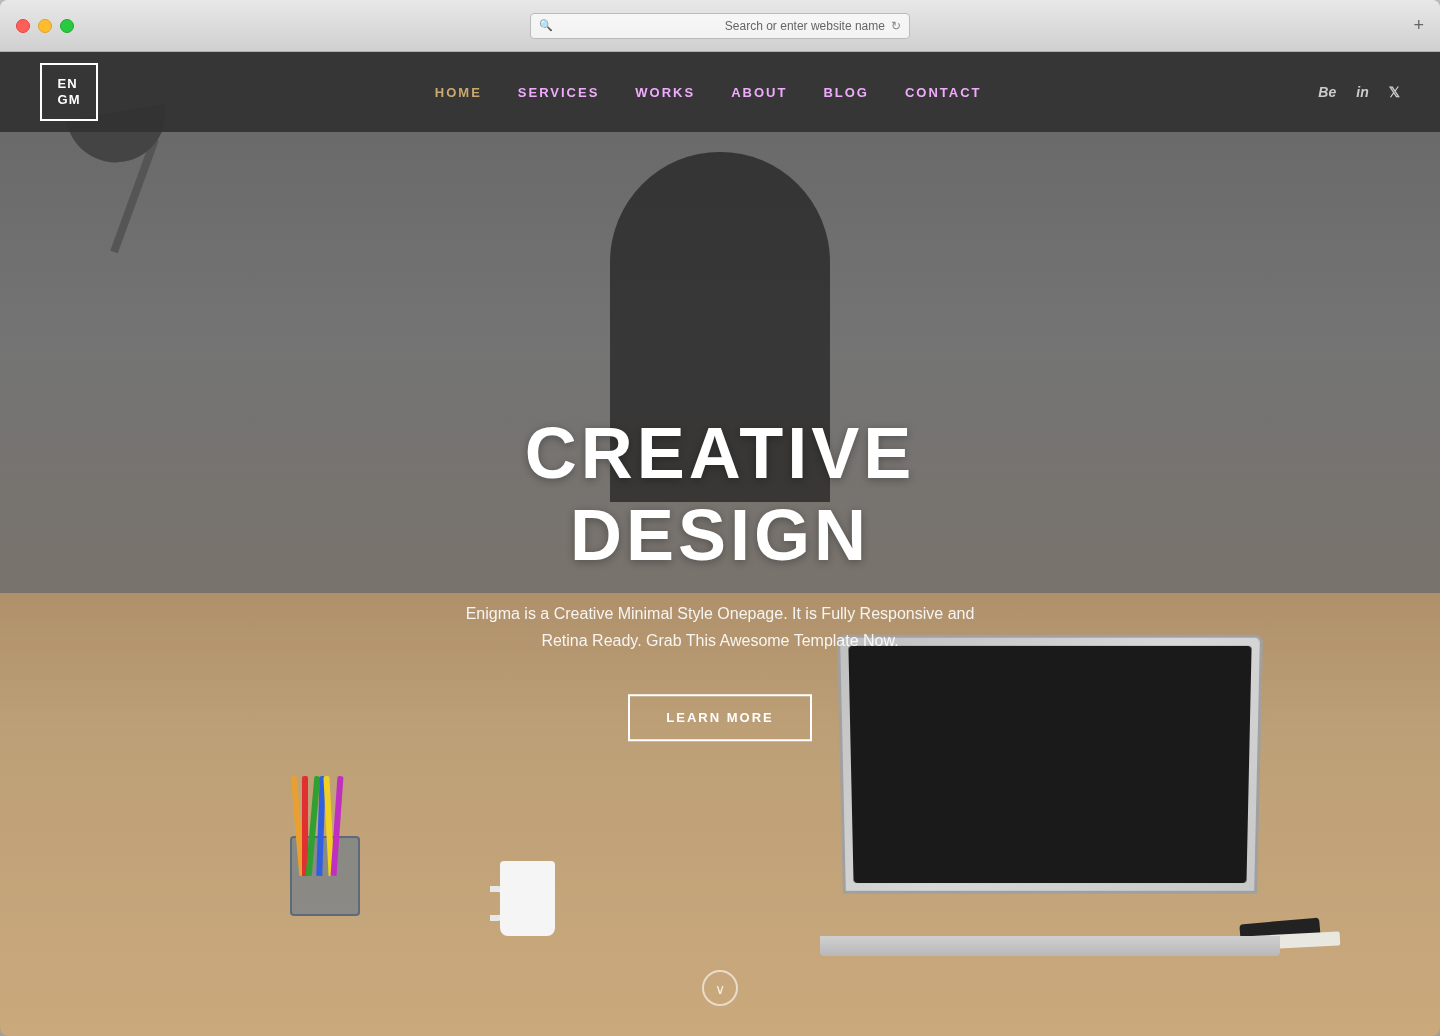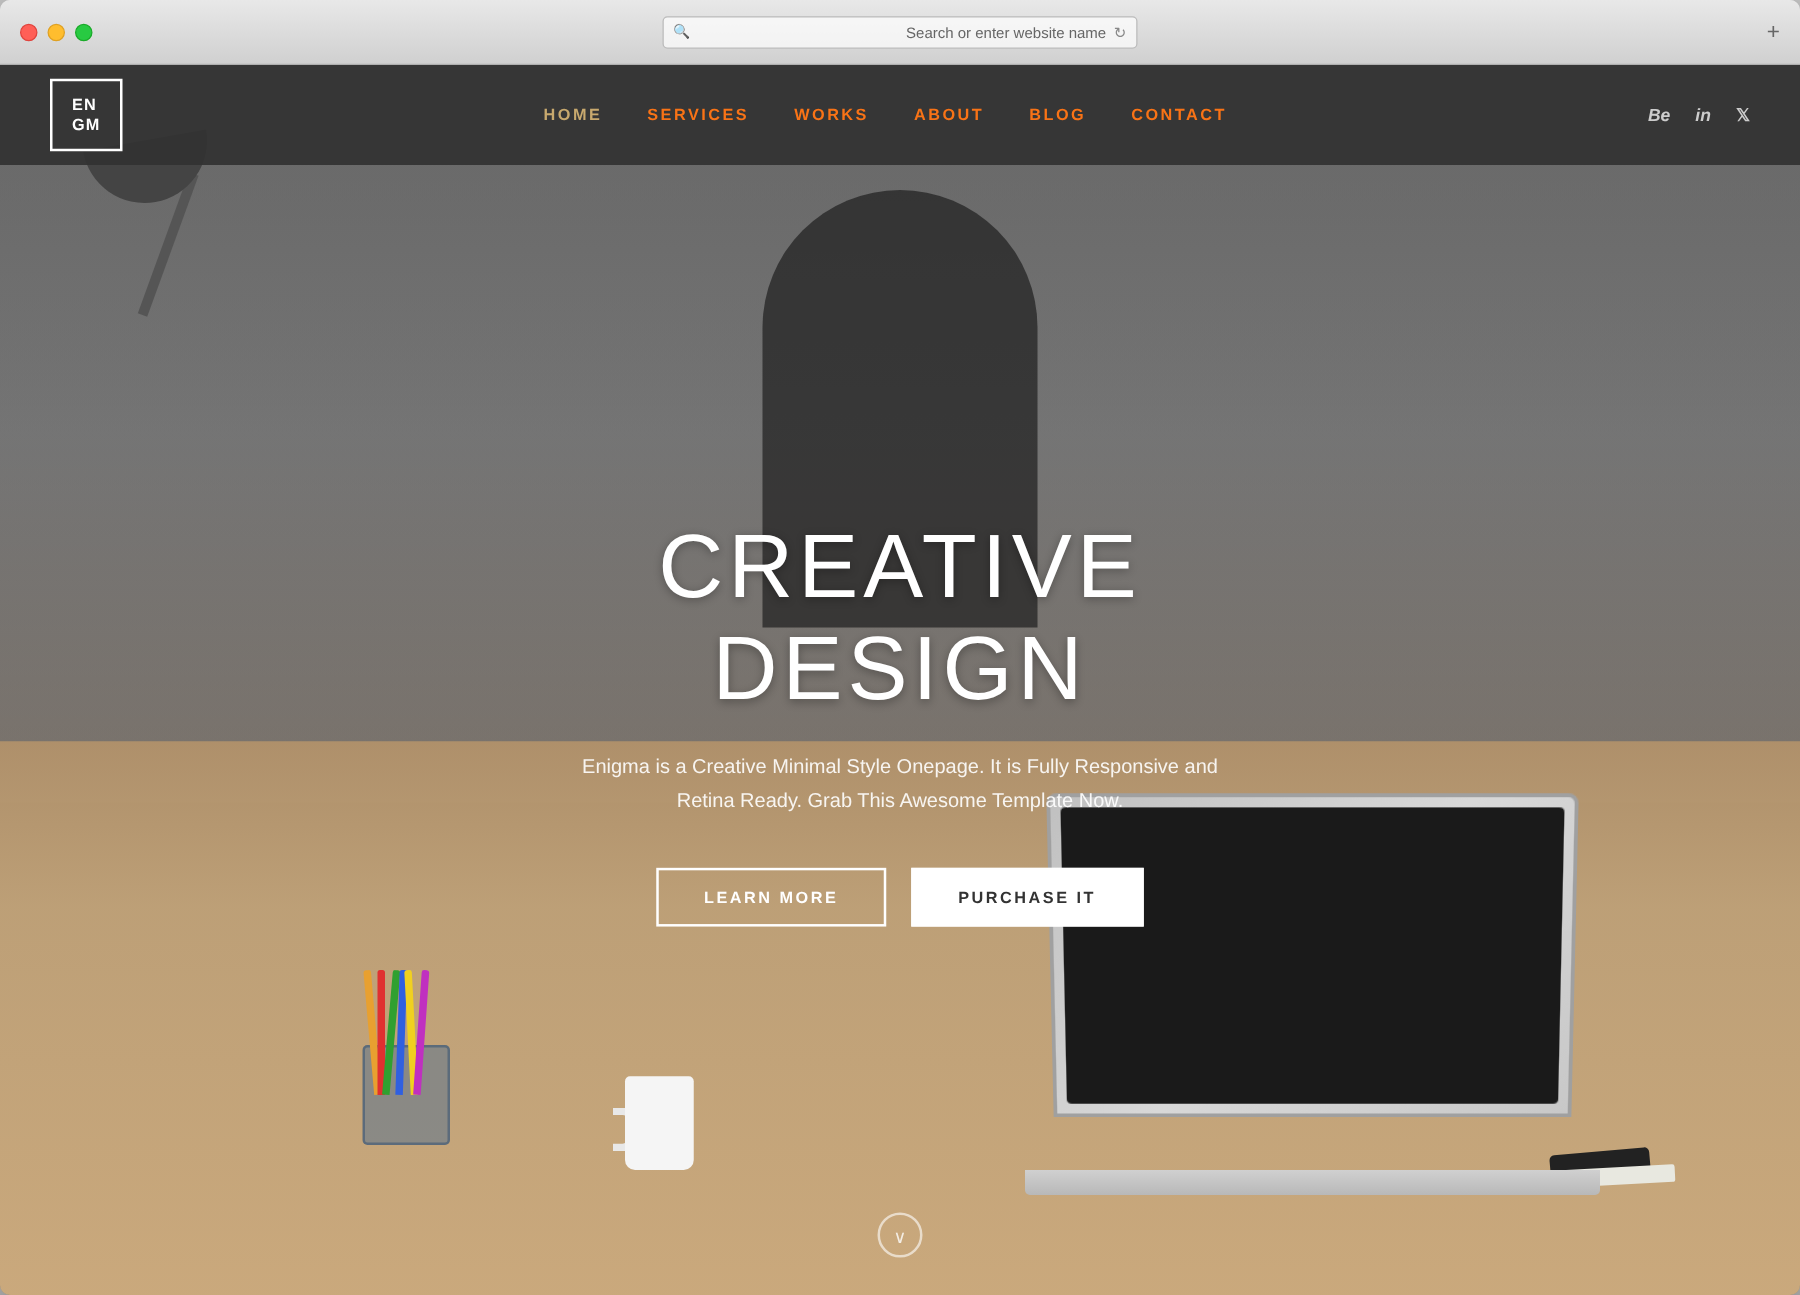--- a/index.html
+++ b/index.html
@@ -324,21 +324,21 @@
     }
 
     .nav-links {
       display: flex;
       gap: 36px;
       list-style: none;
       margin: 0 auto;
     }
 
     .nav-link {
-      color: #f97316;
+      color: #f0abfc;
       text-decoration: none;
       font-size: 13px;
       font-weight: 600;
       letter-spacing: 2px;
       cursor: pointer;
       text-transform: uppercase;
     }
 
     .nav-link.active {
       color: #c8a96e;
@@ -366,21 +366,21 @@
       top: 50%;
       left: 50%;
       transform: translate(-50%, -40%);
       text-align: center;
       z-index: 50;
       width: 700px;
     }
 
     .hero-title {
       font-size: 72px;
-      font-weight: 400;
+      font-weight: 700;
       color: white;
       letter-spacing: 4px;
       text-transform: uppercase;
       margin-bottom: 24px;
       text-shadow: 0 2px 8px rgba(0,0,0,0.3);
       text-align: center;
     }
 
     .hero-subtitle {
       font-size: 16px;
@@ -556,21 +556,20 @@
         </div>
       </nav>
 
       <div class="hero-content">
         <h1 class="hero-title">CREATIVE DESIGN</h1>
         <p class="hero-subtitle">
           Enigma is a Creative Minimal Style Onepage. It is Fully Responsive and<br>Retina Ready. Grab This Awesome Template Now.
         </p>
         <div class="hero-buttons">
           <button class="btn-outline">LEARN MORE</button>
-          <button class="btn-filled">PURCHASE IT</button>
         </div>
       </div>
 
       <div class="scroll-indicator">
         <div class="scroll-circle">
           <span class="scroll-chevron">∨</span>
         </div>
       </div>
 
     </div>

